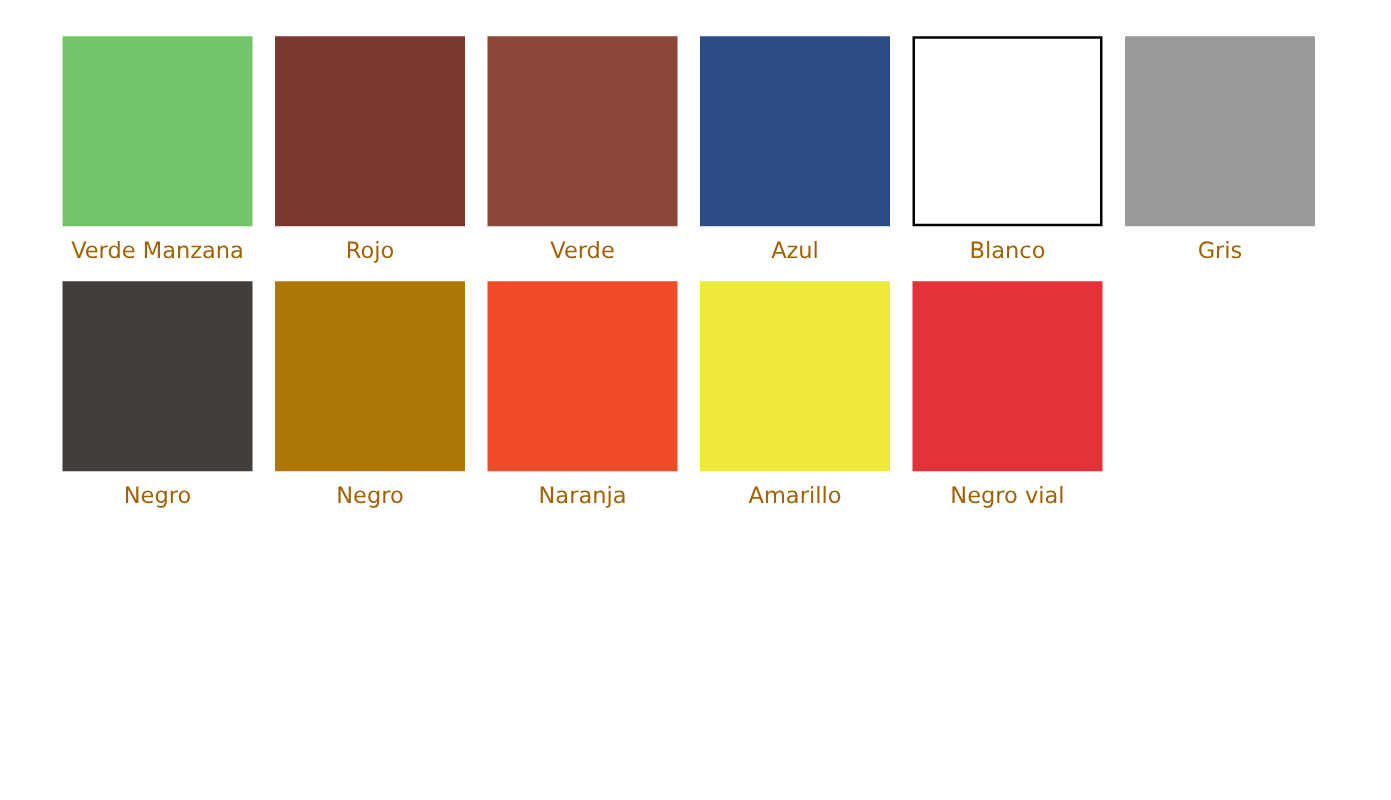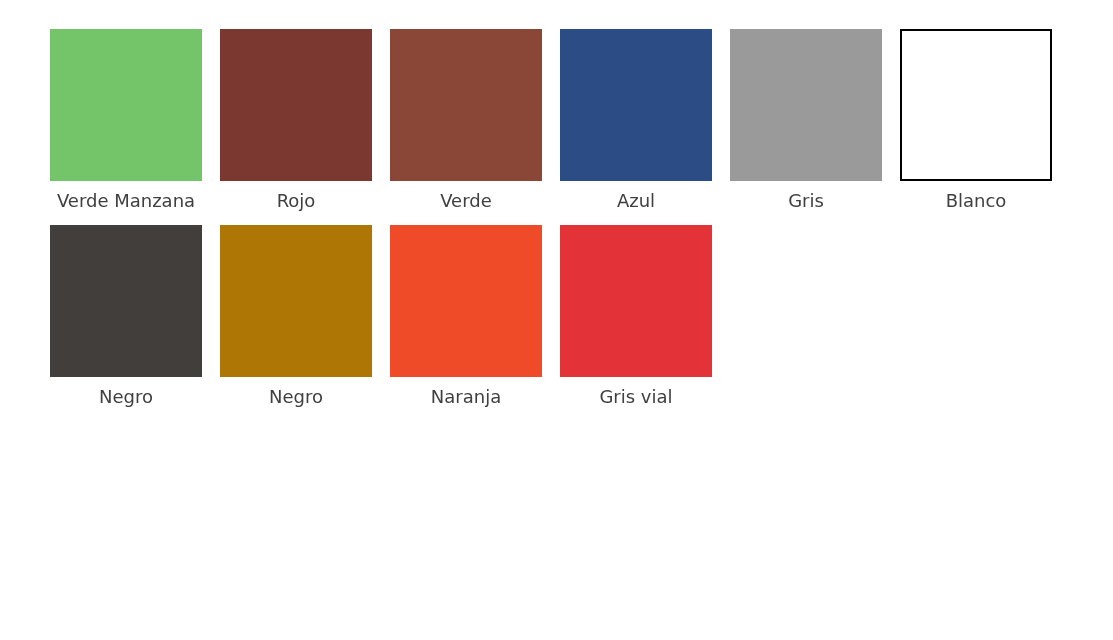--- a/index.html
+++ b/index.html
@@ -39,21 +39,21 @@
     box-sizing: border-box;
     display: block;
   }
   .swatch-chip.bordered {
     border: 2px solid #000000;
   }
   .swatch-label {
     margin-top: 9px;
     font-size: 18px;
     line-height: 22px;
-    color: #404040;
+    color: #a16207;
     text-align: center;
     white-space: nowrap;
     font-family: "DejaVu Sans", sans-serif;
   }
 </style>
 </head>
 <body>
 
 <div id="palette">
   <div class="swatch-grid">
@@ -67,37 +67,41 @@
       </div>
       <div class="swatch-cell">
         <div class="swatch-chip" style="background-color: rgb(138, 71, 56);"></div>
         <div class="swatch-label">Verde</div>
       </div>
       <div class="swatch-cell">
         <div class="swatch-chip" style="background-color: rgb(43, 76, 133);"></div>
         <div class="swatch-label">Azul</div>
       </div>
       <div class="swatch-cell">
+        <div class="swatch-chip bordered" style="background-color: rgb(255, 255, 255); border-color: rgb(0, 0, 0);"></div>
+        <div class="swatch-label">Blanco</div>
+      </div>
+      <div class="swatch-cell">
         <div class="swatch-chip" style="background-color: rgb(153, 154, 153);"></div>
         <div class="swatch-label">Gris</div>
-      </div>
-      <div class="swatch-cell">
-        <div class="swatch-chip bordered" style="background-color: rgb(255, 255, 255); border-color: rgb(0, 0, 0);"></div>
-        <div class="swatch-label">Blanco</div>
       </div>
       <div class="swatch-cell">
         <div class="swatch-chip" style="background-color: rgb(65, 62, 60);"></div>
         <div class="swatch-label">Negro</div>
       </div>
       <div class="swatch-cell">
         <div class="swatch-chip" style="background-color: rgb(174, 119, 5);"></div>
         <div class="swatch-label">Negro</div>
       </div>
       <div class="swatch-cell">
         <div class="swatch-chip" style="background-color: rgb(240, 75, 40);"></div>
         <div class="swatch-label">Naranja</div>
       </div>
       <div class="swatch-cell">
+        <div class="swatch-chip" style="background-color: rgb(239, 233, 60);"></div>
+        <div class="swatch-label">Amarillo</div>
+      </div>
+      <div class="swatch-cell">
         <div class="swatch-chip" style="background-color: rgb(228, 51, 56);"></div>
-        <div class="swatch-label">Gris vial</div>
+        <div class="swatch-label">Negro vial</div>
       </div>
     </div>
 </div>
 
 </body></html>

